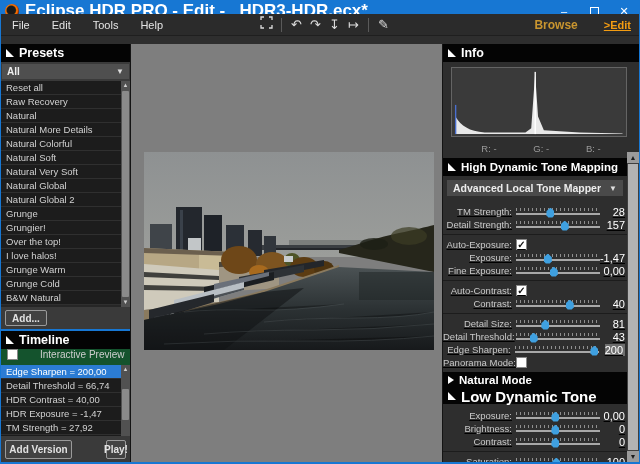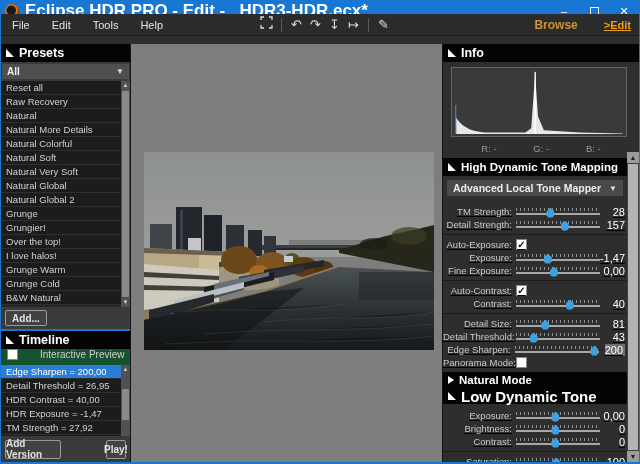--- a/index.html
+++ b/index.html
@@ -188,34 +188,34 @@
         <span class="tri-open"></span>
         <span>Timeline</span>
       </div>
       <div class="ip-row">
         <span class="checkbox" id="ip-checkbox"></span>
         <span>Interactive Preview</span>
       </div>
       <div class="list" style="height:79px;">
         <div class="list-rows" id="timeline-list-items">
             <div class="list-row selected">Edge Sharpen = 200,00</div>
-            <div class="list-row">Detail Threshold = 26,95</div>
+            <div class="list-row">Detail Threshold = 66,74</div>
             <div class="list-row">HDR Contrast = 40,00</div>
             <div class="list-row">HDR Exposure = -1,47</div>
             <div class="list-row">TM Strength = 27,92</div>
             <div class="list-row">Preset: Grunge</div>
           </div>
         <div class="vscroll">
           <div class="arr up">▲</div>
           <div class="thumb" style="top:24px; bottom:24px;"></div>
           <div class="arr down">▼</div>
         </div>
       </div>
       <div class="timeline-btns">
-        <div class="btn" style="width:56px;height:19px;">Add Version</div>
+        <div class="btn" style="width:67px;height:19px;">Add Version</div>
         <div class="btn" style="width:20px;height:19px;margin-left:auto;">Play!</div>
       </div>
     </div>
 
     <div class="canvas">
       <svg class="photo" viewBox="0 0 290 198" preserveAspectRatio="none">
         <defs>
           <linearGradient id="skyg" x1="0" y1="0" x2="0" y2="1">
             <stop offset="0" stop-color="#8e9192"></stop>
               <stop offset="1" stop-color="#9b9d9a"></stop>

